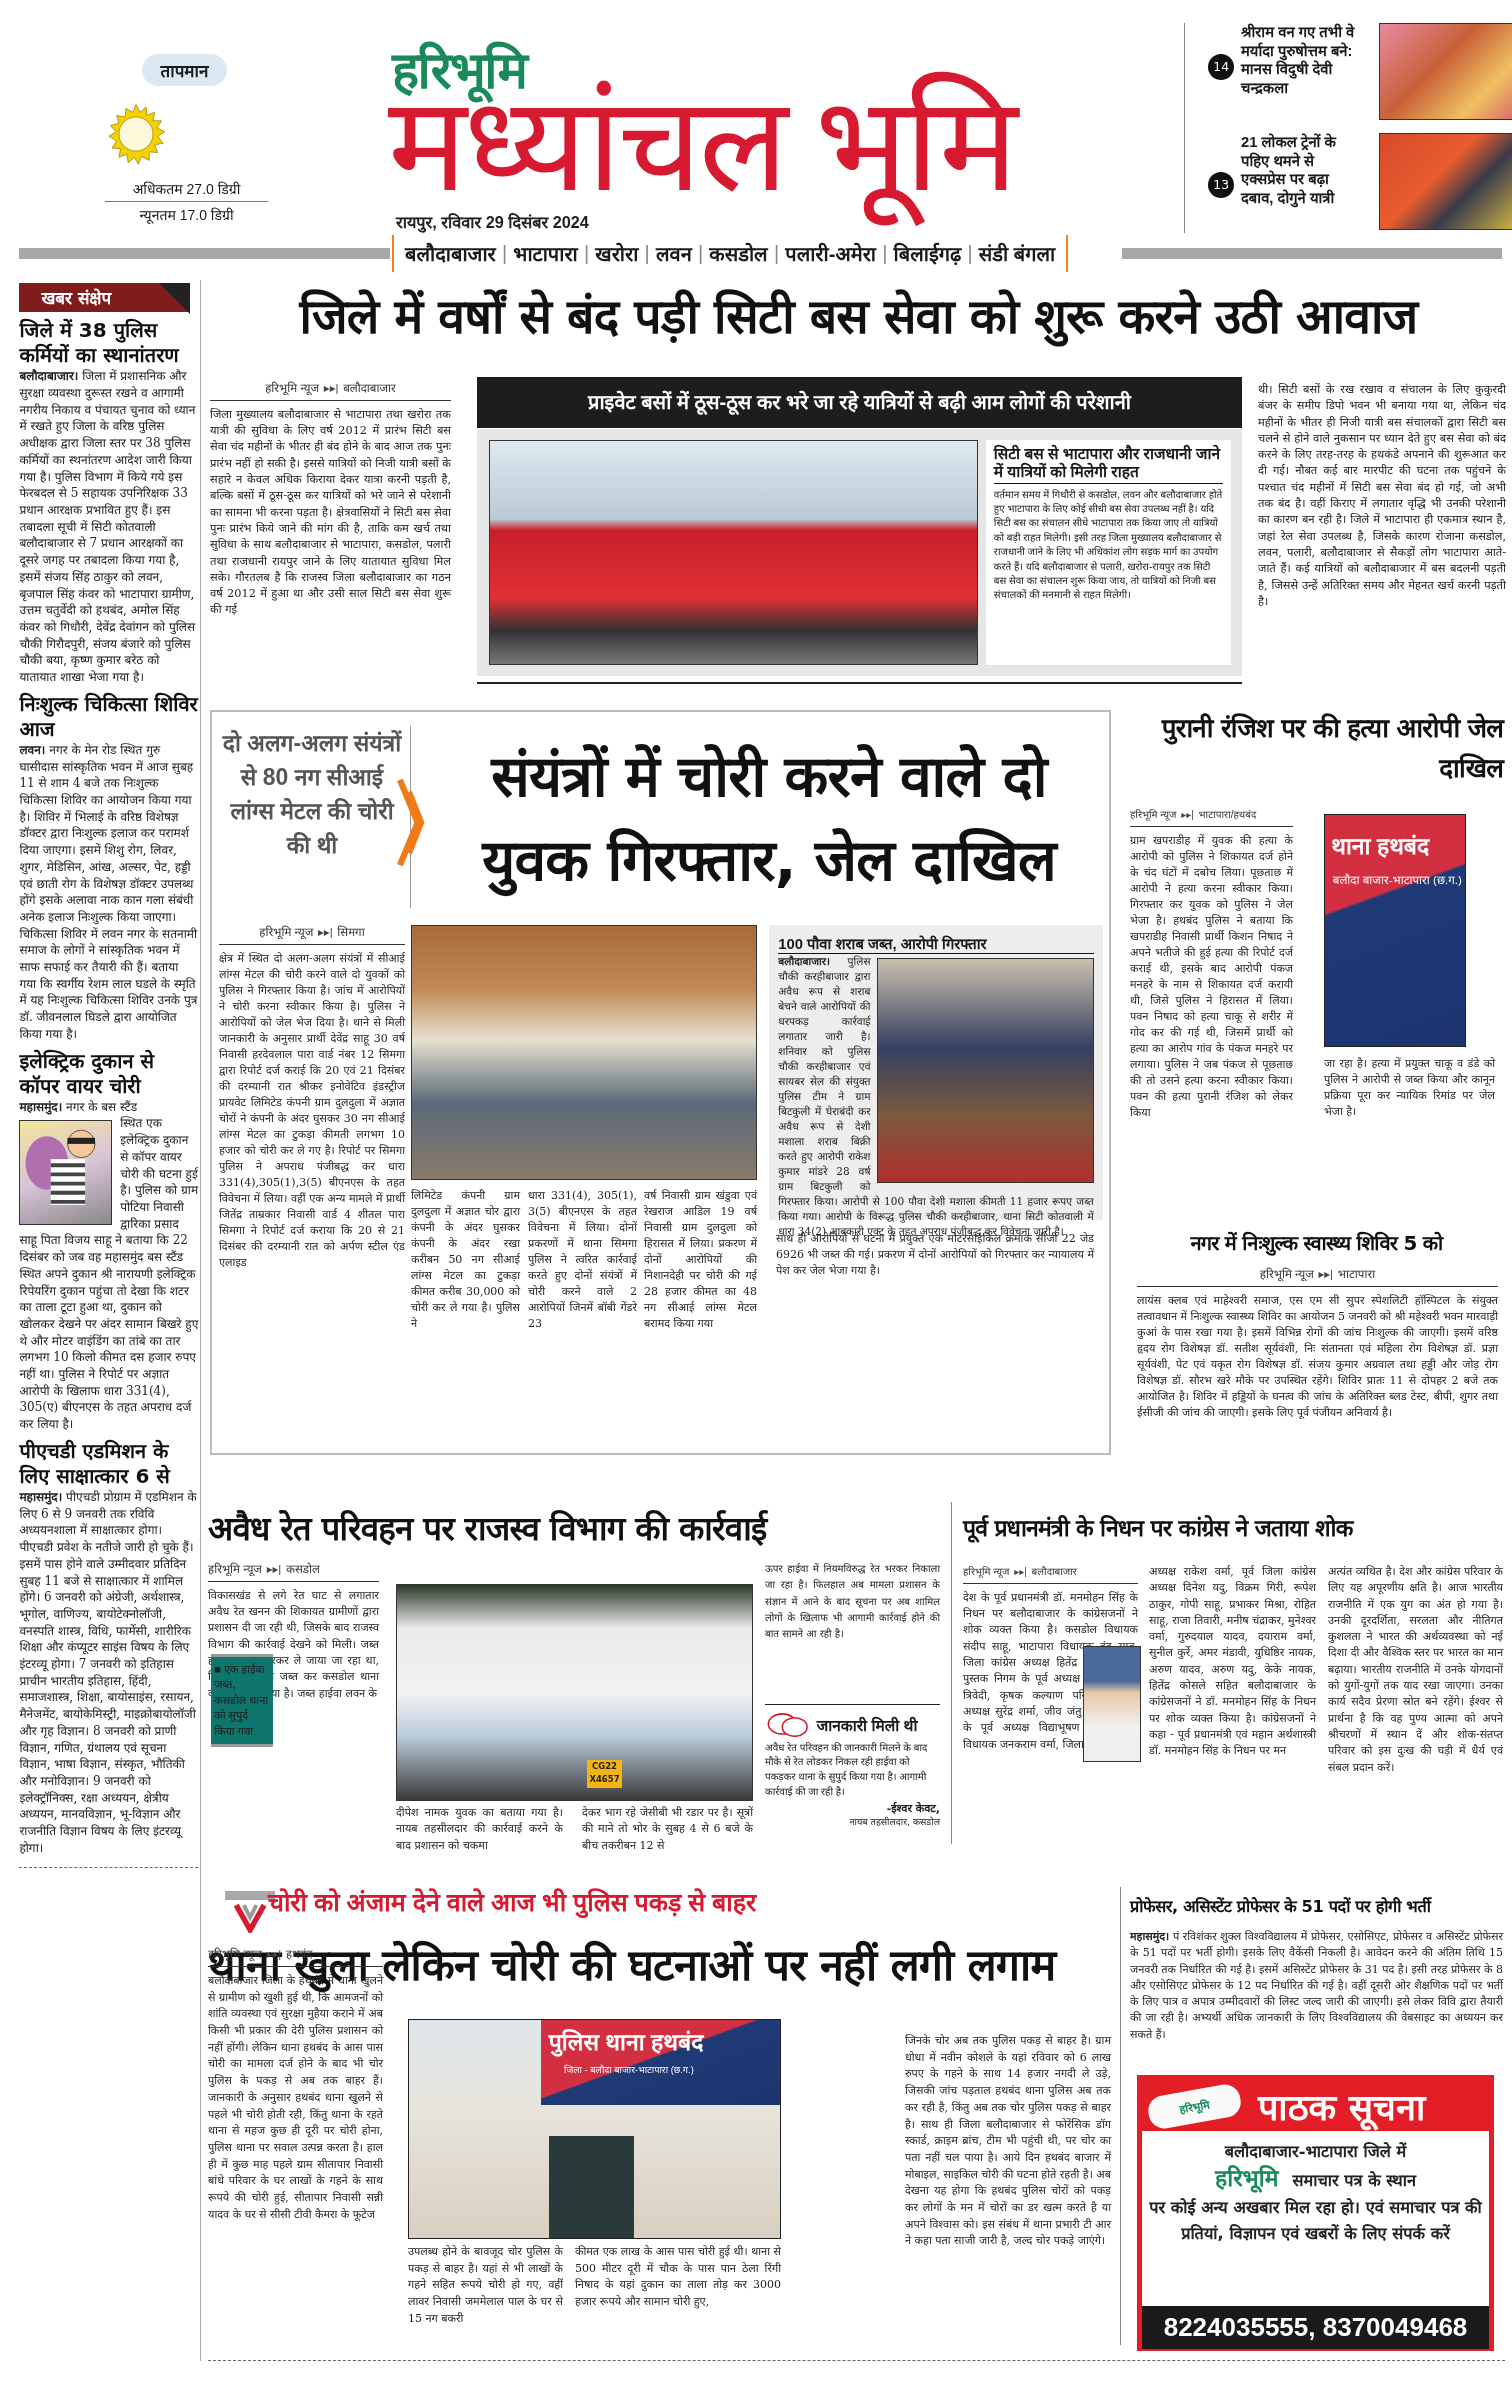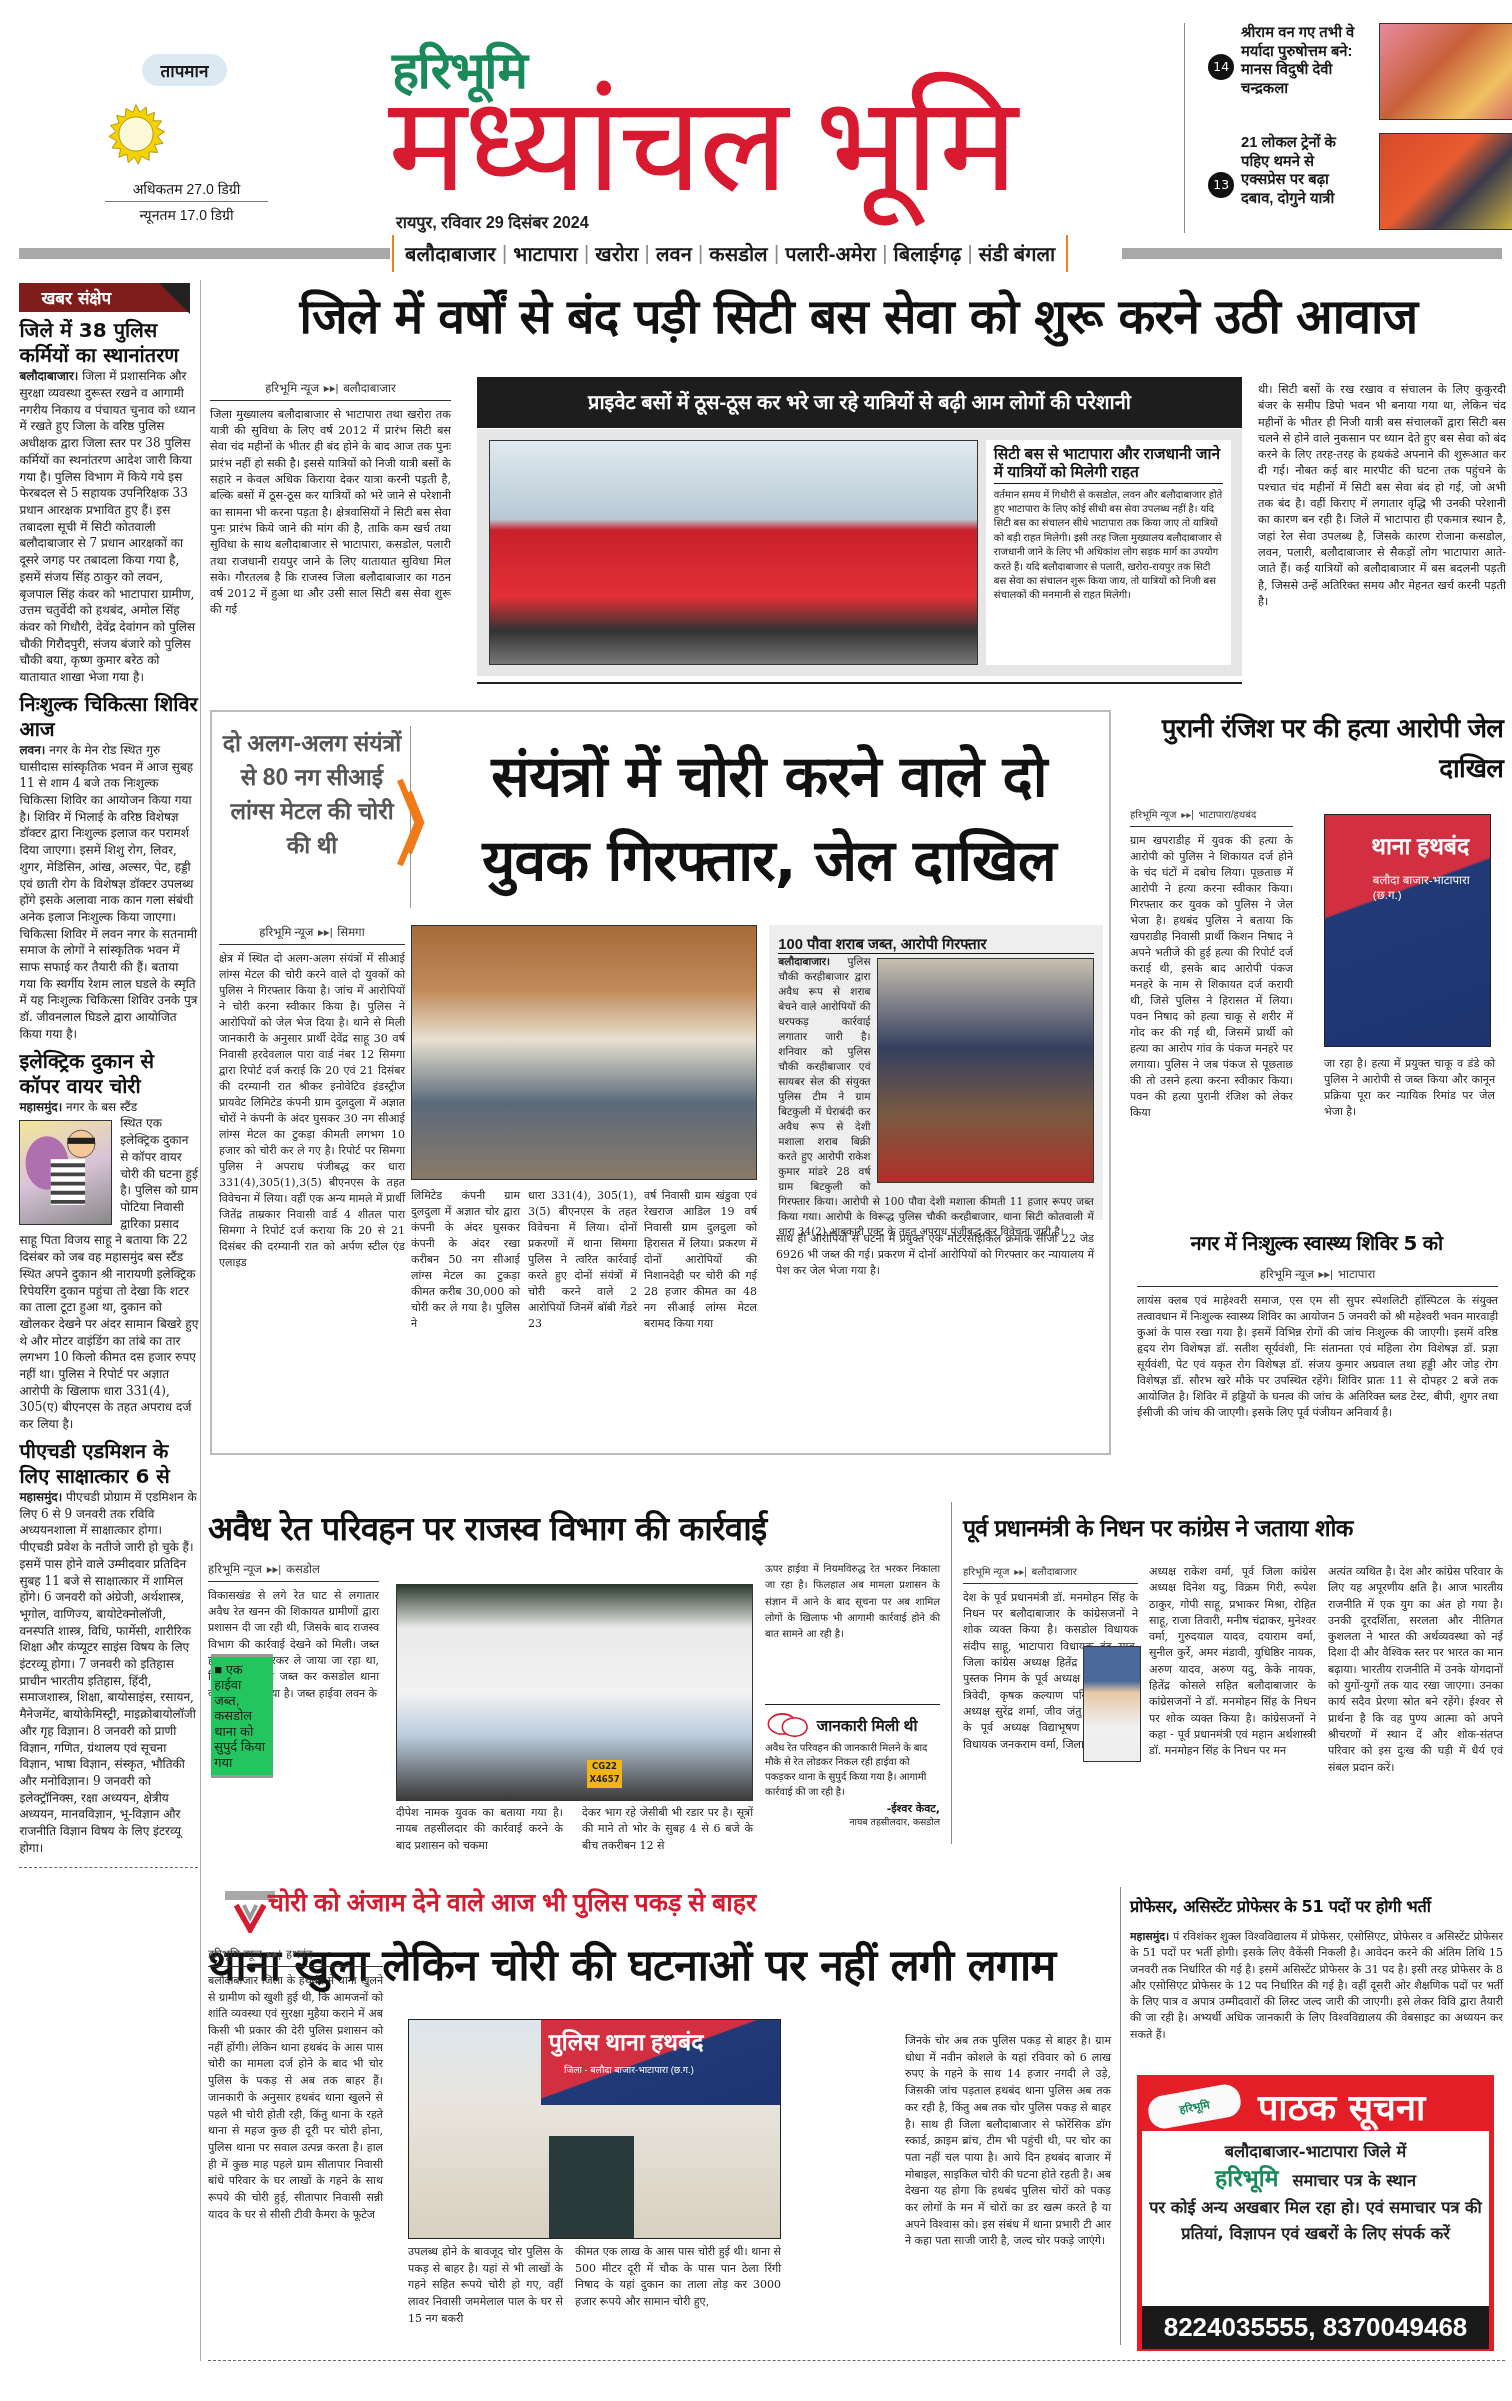--- a/index.html
+++ b/index.html
@@ -172,38 +172,38 @@
   <div class="photo" style="float:right;width:217px;height:225px;margin:4.7px 0 0 6.2px;background:linear-gradient(180deg,#c8c0b0 0%,#354060 40%,#7a5a40 70%,#b0302a 100%);"></div>
   <div class="body-text" style="font-size:10.5px;line-height:15px;"><b>बलौदाबाजार।</b> <span>पुलिस चौकी करहीबाजार द्वारा अवैध रूप से शराब बेचने वाले आरोपियों की धरपकड़ कार्रवाई लगातार जारी है। शनिवार को पुलिस चौकी करहीबाजार एवं सायबर सेल की संयुक्त पुलिस टीम ने ग्राम बिटकुली में घेराबंदी कर अवैध रूप से देशी मशाला शराब बिक्री करते हुए आरोपी राकेश कुमार मांडरे 28 वर्ष ग्राम बिटकुली को गिरफ्तार किया। आरोपी से 100 पौवा देशी मशाला कीमती 11 हजार रूपए जब्त किया गया। आरोपी के विरूद्ध पुलिस चौकी करहीबाजार, थाना सिटी कोतवाली में धारा 34(2) आबकारी एक्ट के तहत अपराध पंजीबद्ध कर विवेचना जारी है।</span></div>
 </div>
 <div class="abs body-text" style="left:776px;top:1231px;width:318px;font-size:11px;line-height:16px;">साथ ही आरोपियों से घटना में प्रयुक्त एक मोटरसाइकिल क्रमांक सीजी 22 जेड 6926 भी जब्त की गई। प्रकरण में दोनों आरोपियों को गिरफ्तार कर न्यायालय में पेश कर जेल भेजा गया है।</div>
 
 <div class="abs hl" style="left:1130px;top:708px;width:373px;font-size:26px;line-height:40px;text-align:right;">पुरानी रंजिश पर की हत्या आरोपी जेल दाखिल</div>
 <div class="abs" style="left:1130px;top:807px;width:163px;">
   <div class="byline" style="font-size:10px;"><span>हरिभूमि न्यूज</span><span class="arrow">▸▸|</span><span>भाटापारा/हथबंद</span></div>
   <div class="body-text" style="font-size:11px;line-height:16px;">ग्राम खपराडीह में युवक की हत्या के आरोपी को पुलिस ने शिकायत दर्ज होने के चंद घंटों में दबोच लिया। पूछताछ में आरोपी ने हत्या करना स्वीकार किया। गिरफ्तार कर युवक को पुलिस ने जेल भेजा है। हथबंद पुलिस ने बताया कि खपराडीह निवासी प्रार्थी किशन निषाद ने अपने भतीजे की हुई हत्या की रिपोर्ट दर्ज कराई थी, इसके बाद आरोपी पंकज मनहरे के नाम से शिकायत दर्ज करायी थी, जिसे पुलिस ने हिरासत में लिया। पवन निषाद को हत्या चाकू से शरीर में गोद कर की गई थी, जिसमें प्रार्थी को हत्या का आरोप गांव के पंकज मनहरे पर लगाया। पुलिस ने जब पंकज से पूछताछ की तो उसने हत्या करना स्वीकार किया। पवन की हत्या पुरानी रंजिश को लेकर किया</div>
 </div>
-<div class="abs" style="left:1324px;top:814px;width:167px;height:233px;border:0.8px solid #222;background:linear-gradient(160deg,#d23040 0%,#d23040 35%,#203a78 36%,#1d3470 100%);overflow:hidden;padding-left:40px;">
+<div class="abs" style="left:1324px;top:814px;width:142px;height:233px;border:0.8px solid #222;background:linear-gradient(160deg,#d23040 0%,#d23040 35%,#203a78 36%,#1d3470 100%);overflow:hidden;">
   <div style="color:#fff;font-size:23px;font-weight:bold;padding:14px 0 0 6.2px;font-family:'Liberation Sans',sans-serif;">थाना हथबंद</div>
   <div style="color:#fff;font-size:11.6px;padding:11px 0 0 7.8px;font-family:'Liberation Sans',sans-serif;">बलौदा बाजार-भाटापारा (छ.ग.)</div>
 </div>
 <div class="abs body-text" style="left:1324px;top:1056px;width:171px;font-size:11px;line-height:16px;">जा रहा है। हत्या में प्रयुक्त चाकू व डंडे को पुलिस ने आरोपी से जब्त किया और कानून प्रक्रिया पूरा कर न्यायिक रिमांड पर जेल भेजा है।</div>
 
 <div class="abs hl" style="left:1130px;top:1229px;width:373px;font-size:20px;line-height:28px;text-align:center;">नगर में निःशुल्क स्वास्थ्य शिविर 5 को</div>
 <div class="abs" style="left:1137px;top:1266px;width:361px;">
   <div class="byline" style="text-align:center;"><span>हरिभूमि न्यूज</span><span class="arrow">▸▸|</span><span>भाटापारा</span></div>
   <div class="body-text" style="font-size:11px;line-height:16px;">लायंस क्लब एवं माहेश्वरी समाज, एस एम सी सुपर स्पेशलिटी हॉस्पिटल के संयुक्त तत्वावधान में निःशुल्क स्वास्थ्य शिविर का आयोजन 5 जनवरी को श्री महेश्वरी भवन मारवाड़ी कुआं के पास रखा गया है। इसमें विभिन्न रोगों की जांच निःशुल्क की जाएगी। इसमें वरिष्ठ हृदय रोग विशेषज्ञ डॉ. सतीश सूर्यवंशी, निः संतानता एवं महिला रोग विशेषज्ञ डॉ. प्रज्ञा सूर्यवंशी, पेट एवं यकृत रोग विशेषज्ञ डॉ. संजय कुमार अग्रवाल तथा हड्डी और जोड़ रोग विशेषज्ञ डॉ. सौरभ खरे मौके पर उपस्थित रहेंगे। शिविर प्रातः 11 से दोपहर 2 बजे तक आयोजित है। शिविर में हड्डियों के घनत्व की जांच के अतिरिक्त ब्लड टेस्ट, बीपी, शुगर तथा ईसीजी की जांच की जाएगी। इसके लिए पूर्व पंजीयन अनिवार्य है।</div>
 </div>
 
 <div class="abs hl" style="left:208px;top:1506px;width:726px;font-size:33px;line-height:45px;">अवैध रेत परिवहन पर राजस्व विभाग की कार्रवाई</div>
 <div class="abs" style="left:951px;top:1502px;width:0.8px;height:342px;background:#888;"></div>
 
 <div class="abs" style="left:208px;top:1561px;width:171px;">
   <div class="byline"><span>हरिभूमि न्यूज</span><span class="arrow">▸▸|</span><span>कसडोल</span></div>
-  <div class="abs" style="left:3.1px;top:93px;width:62px;border-top:3.1px solid #999;border-bottom:3.1px solid #999;background:#22c55e;padding:4.7px 3.1px;font-size:13px;line-height:15.5px;font-family:'Liberation Sans',sans-serif;">■ <span>एक हाईवा जब्त, कसडोल थाना को सुपुर्द किया गया</span></div>
+  <div class="abs" style="left:3.1px;top:93px;width:62px;border-top:3.1px solid #999;border-bottom:3.1px solid #999;background:#0f766e;padding:4.7px 3.1px;font-size:11px;line-height:15.5px;font-family:'Liberation Sans',sans-serif;">■ <span>एक हाईवा जब्त, कसडोल थाना को सुपुर्द किया गया</span></div>
   <div class="body-text" style="font-size:11px;line-height:16.3px;">विकासखंड से लगे रेत घाट से लगातार अवैध रेत खनन की शिकायत ग्रामीणों द्वारा प्रशासन दी जा रही थी, जिसके बाद राजस्व विभाग की कार्रवाई देखने को मिली। जब्त हाईवा में रेत भरकर ले जाया जा रहा था, जिसे प्रशासन ने जब्त कर कसडोल थाना को सुपुर्द कर दिया है। जब्त हाईवा लवन के</div>
 </div>
 <div class="abs photo" style="left:396px;top:1584px;width:357px;height:217px;background:linear-gradient(180deg,#2a3a2a 0%,#eaeaea 20%,#f2f2f2 50%,#bcd 70%,#3a3a3a 100%);">
   <div class="abs" style="left:190px;top:175px;width:35px;height:28px;background:#f3b416;color:#222;font-size:8.5px;font-weight:bold;text-align:center;line-height:13.2px;">CG22 X4657</div>
 </div>
 <div class="abs body-text" style="left:396px;top:1805px;width:167px;font-size:11px;line-height:16.3px;">दीपेश नामक युवक का बताया गया है। नायब तहसीलदार की कार्रवाई करने के बाद प्रशासन को चकमा</div>
 <div class="abs body-text" style="left:582px;top:1805px;width:171px;font-size:11px;line-height:16.3px;">देकर भाग रहे जेसीबी भी रडार पर है। सूत्रों की माने तो भोर के सुबह 4 से 6 बजे के बीच तकरीबन 12 से</div>
 <div class="abs body-text" style="left:765px;top:1561px;width:175px;font-size:10px;line-height:16.3px;">ऊपर हाईवा में नियमविरुद्ध रेत भरकर निकाला जा रहा है। फिलहाल अब मामला प्रशासन के संज्ञान में आने के बाद सूचना पर अब शामिल लोगों के खिलाफ भी आगामी कार्रवाई होने की बात सामने आ रही है।</div>
 <div class="abs" style="left:765px;top:1704px;width:175px;">
   <div style="display:flex;align-items:center;border-top:1.6px solid #222;padding-top:4.7px;">

